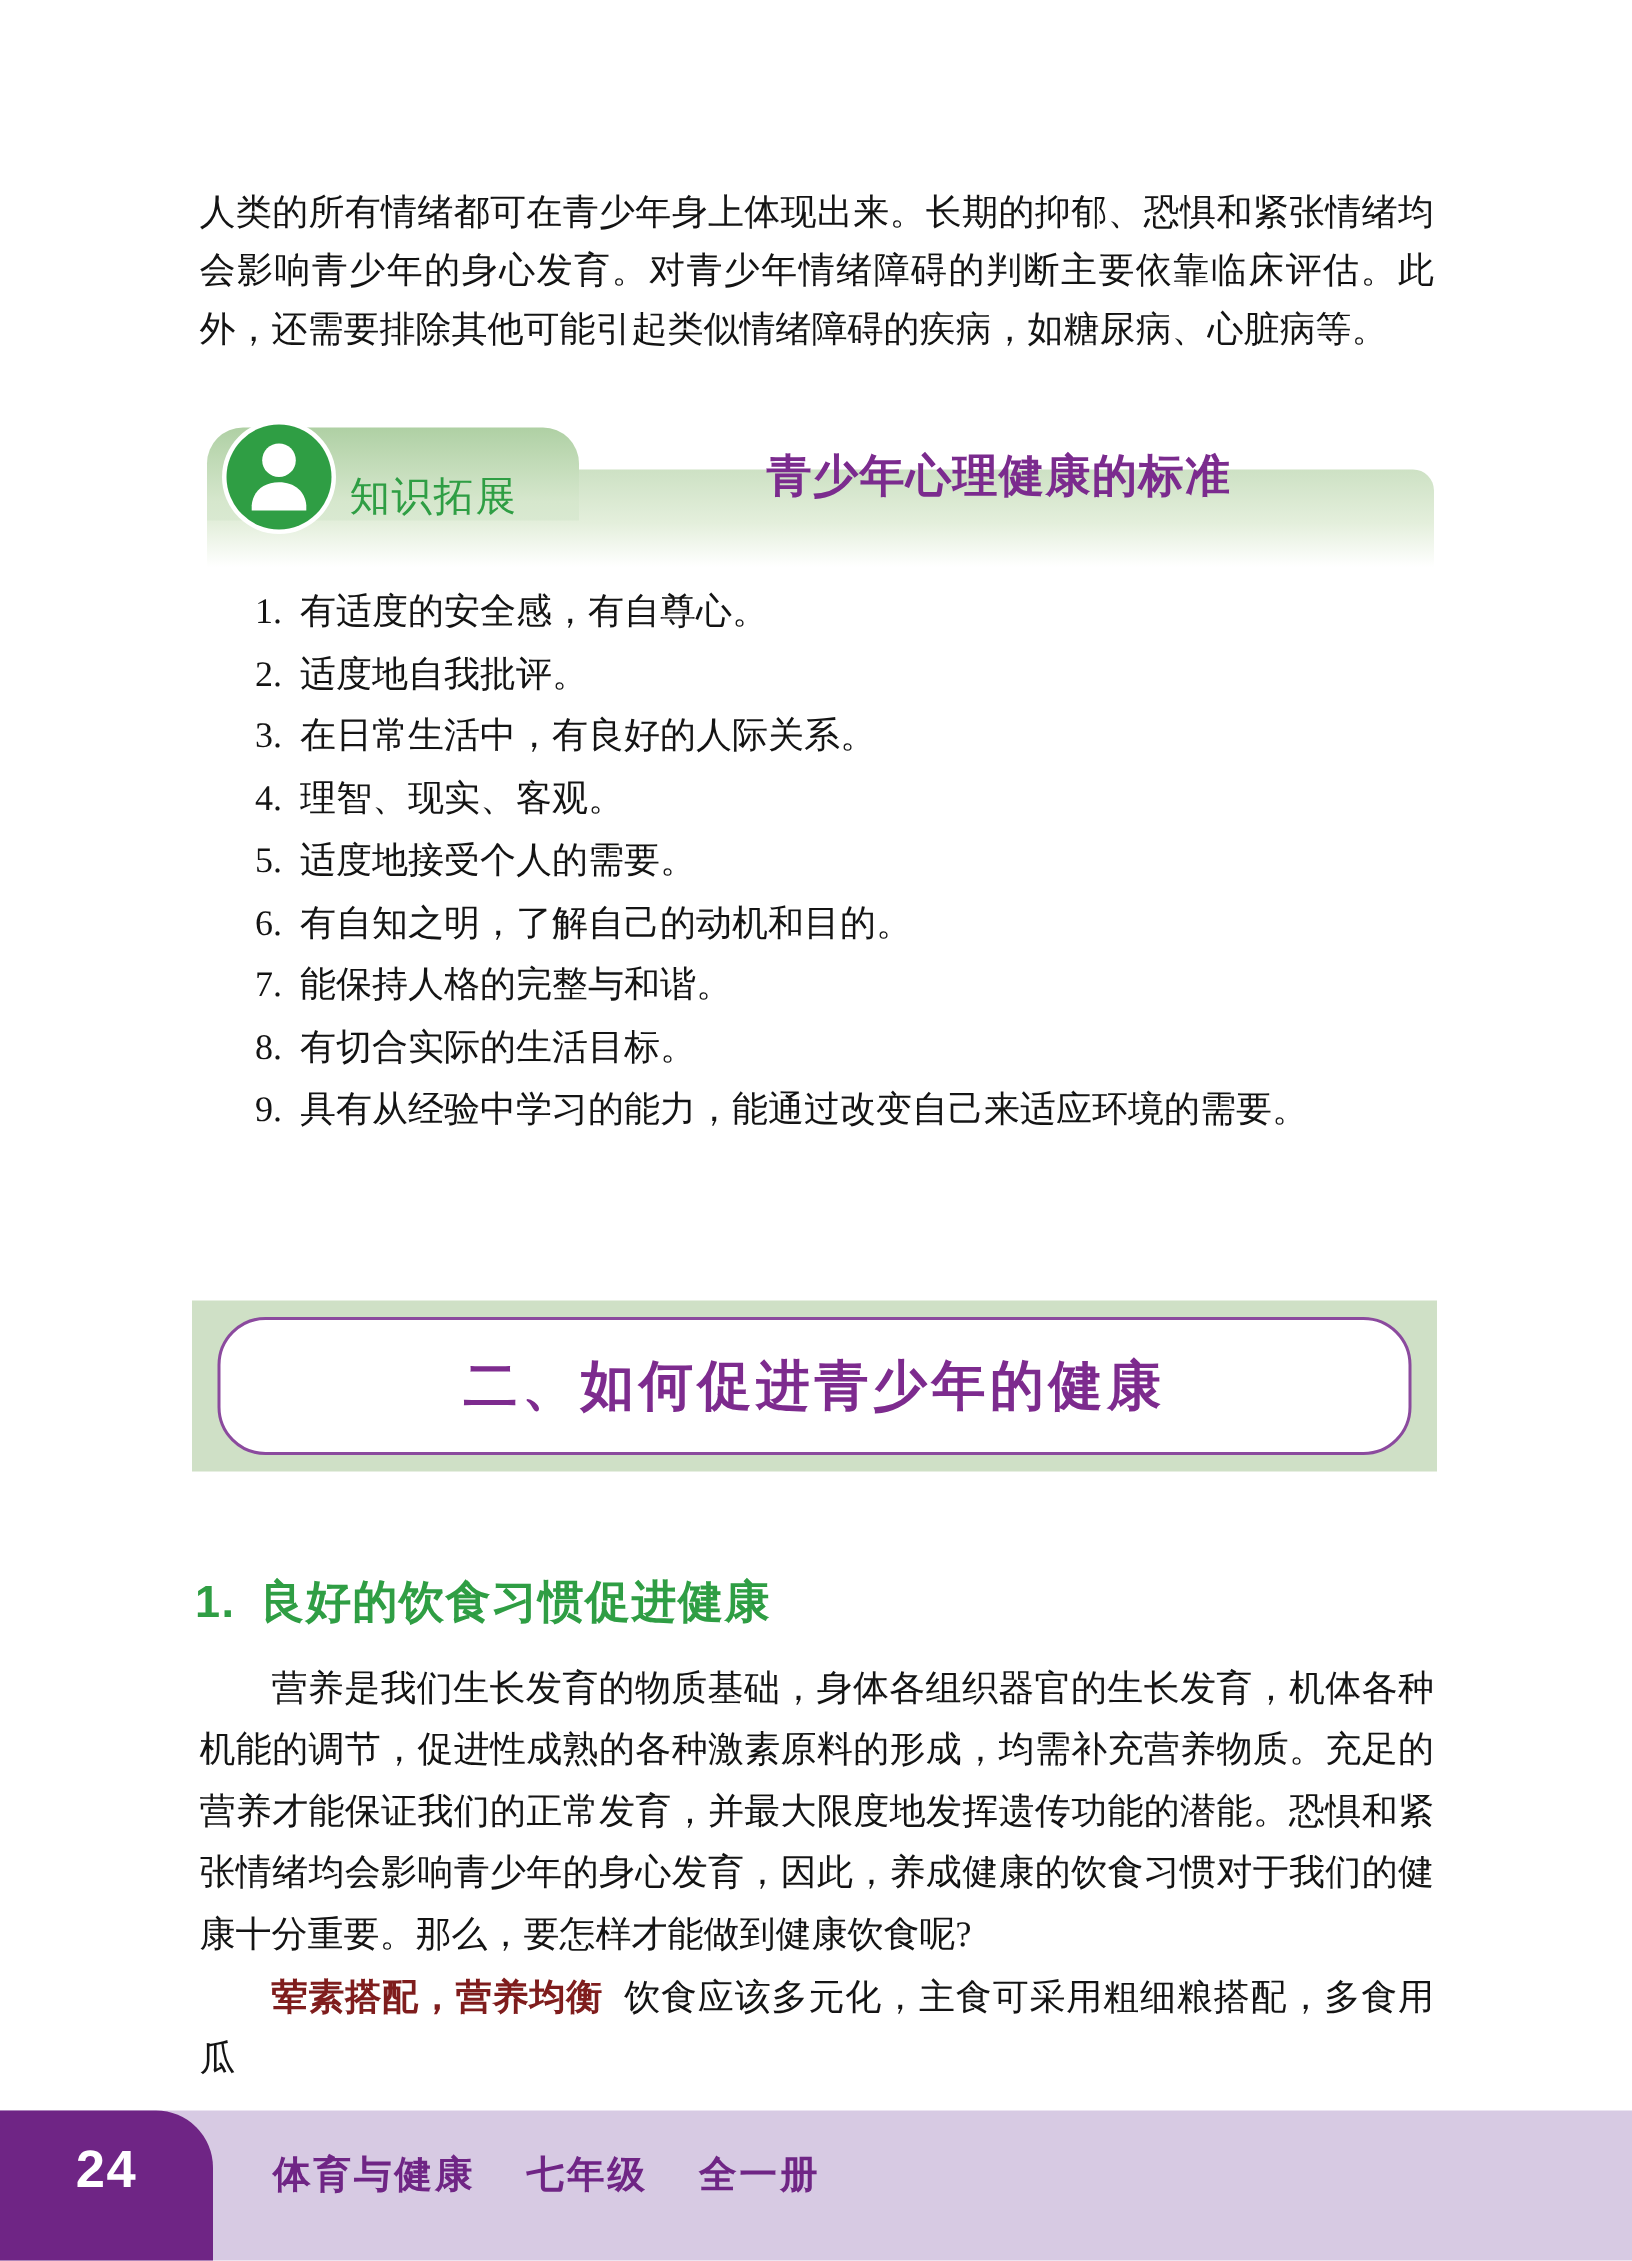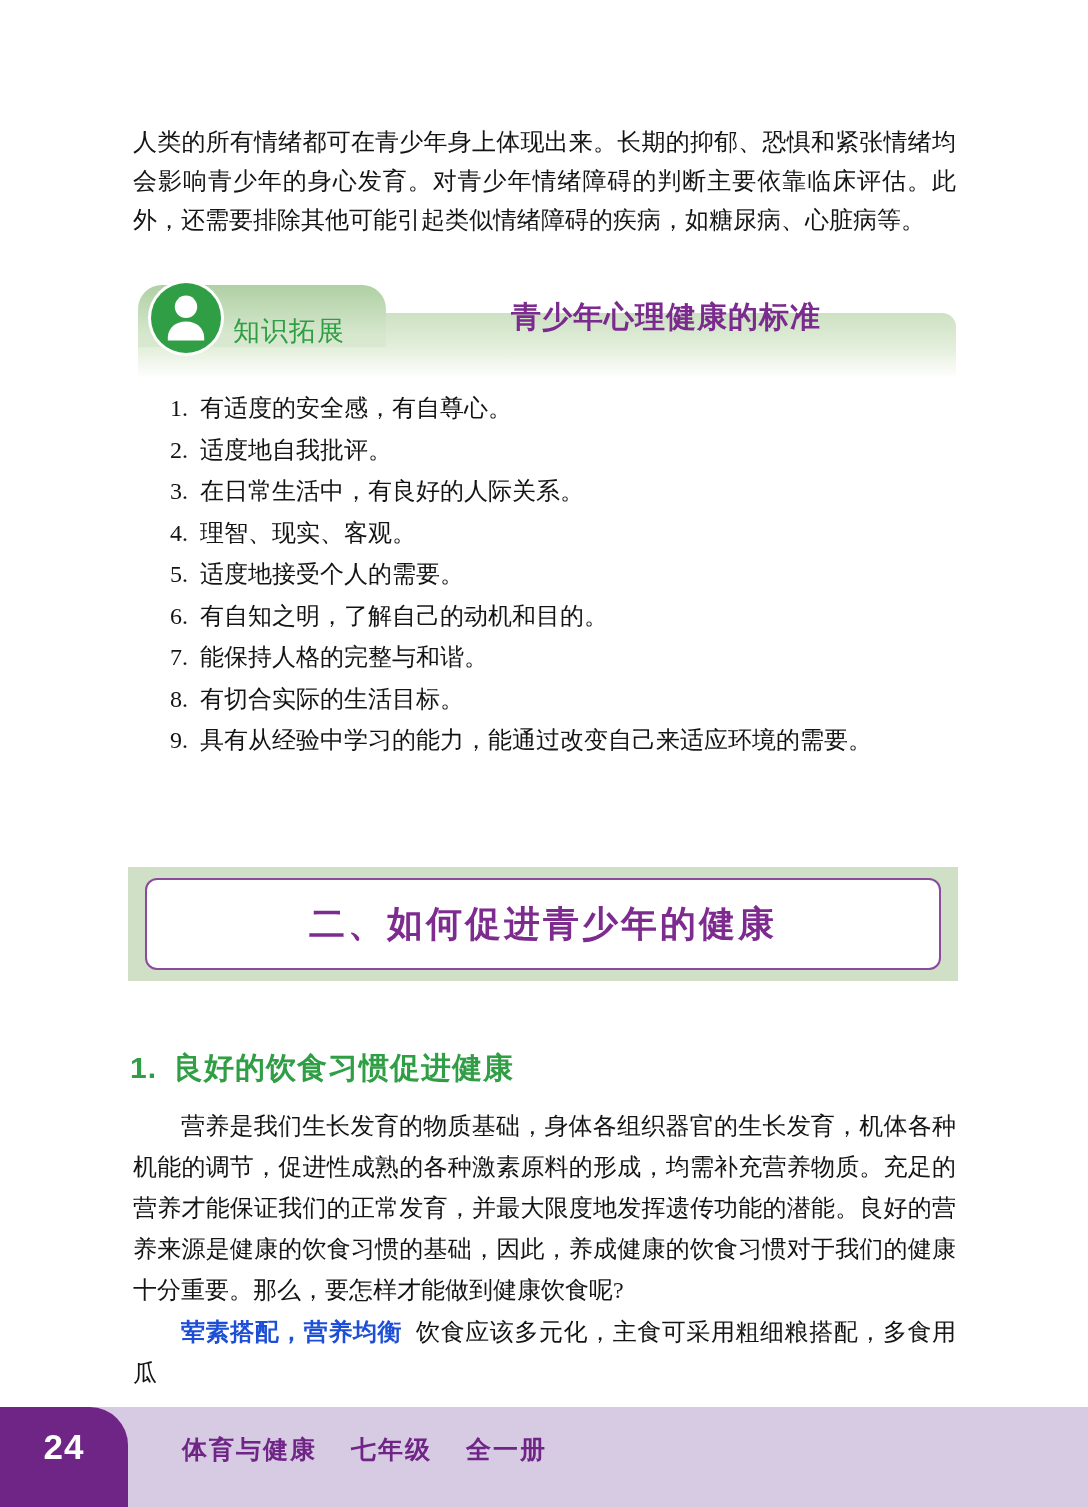--- a/index.html
+++ b/index.html
@@ -13,21 +13,21 @@
   
   .para {
     position:absolute; left:133px; width:823px;
     font-size:24px; line-height:39px; text-align:justify;
     color:#141414;
   }
   .para.indent { text-indent:2em; }
   #intro-para { top:123px; }
   #nutrition-para { top:1106px; line-height:41px; }
   #tip-para { top:1311px; line-height:41px; }
-  .tip-lead { color:#1d4ed8; font-weight:bold; font-family:"Liberation Sans", sans-serif; margin-right:14px; }
+  .tip-lead { color:#7f1d1d; font-weight:bold; font-family:"Liberation Sans", sans-serif; margin-right:14px; }
 
   
   .kb { position:absolute; left:133px; top:283px; width:823px; }
   .kb-header { position:relative; height:95px; }
   .kb-band {
     position:absolute; left:5px; right:0; top:30px; height:65px;
     border-radius:6px 14px 0 0;
     background:linear-gradient(180deg, #cde1c4 0%, #e4efdc 55%, #ffffff 100%);
   }
   .kb-tab {
@@ -55,21 +55,21 @@
   .kb-num { width:55px; text-align:right; flex:0 0 55px; }
   .kb-text { margin-left:12px;text-align:right; }
 
   
   .section-strip {
     position:absolute; left:128px; top:867px; width:830px; height:114px;
     background:#cfe0c6; padding:11px 17px;
   }
   .section-box {
     width:100%; height:100%; background:#ffffff;
-    border:2px solid #8b4a9e; border-radius:12px;
+    border:2px solid #8b4a9e; border-radius:32px;
     display:flex; align-items:center; justify-content:center;
   }
   .section-title {
     font-family:"Liberation Sans", sans-serif; font-weight:bold;
     font-size:36px; color:#7d2b8e; letter-spacing:3px;
   }
 
   
   .sub-heading {
     position:absolute; left:130px; top:1048px;
@@ -78,21 +78,21 @@
     display:flex; align-items:baseline;
   }
   .sub-num { margin-right:16px; }
 
   
   .footer-band {
     position:absolute; left:0; right:0; top:1407px; bottom:0;
     background:#d7cae3;
   }
   .pagenum-block {
-    position:absolute; left:0; top:0; width:128px; height:100px;
+    position:absolute; left:0; top:0; width:142px; height:100px;
     background:#6f2585; border-radius:0 38px 0 0;
     display:flex; align-items:center; justify-content:center;
     padding-bottom:20px;
   }
   .pagenum {
     font-family:"Liberation Sans", sans-serif; font-weight:bold;
     font-size:35px; color:#ffffff; letter-spacing:1px;
   }
   .footer-text {
     position:absolute; left:182px; top:26px;
@@ -165,21 +165,21 @@
     <div class="section-box">
       <h2 class="section-title">二、如何促进青少年的健康</h2>
     </div>
   </div>
 
   <h3 class="sub-heading">
     <span class="sub-num">1.</span>
     <span>良好的饮食习惯促进健康</span>
   </h3>
 
-  <p class="para indent" id="nutrition-para">营养是我们生长发育的物质基础，身体各组织器官的生长发育，机体各种机能的调节，促进性成熟的各种激素原料的形成，均需补充营养物质。充足的营养才能保证我们的正常发育，并最大限度地发挥遗传功能的潜能。良好的营养来源是健康的饮食习惯的基础，因此，养成健康的饮食习惯对于我们的健康十分重要。那么，要怎样才能做到健康饮食呢?</p>
+  <p class="para indent" id="nutrition-para">营养是我们生长发育的物质基础，身体各组织器官的生长发育，机体各种机能的调节，促进性成熟的各种激素原料的形成，均需补充营养物质。充足的营养才能保证我们的正常发育，并最大限度地发挥遗传功能的潜能。恐惧和紧张情绪均会影响青少年的身心发育，因此，养成健康的饮食习惯对于我们的健康十分重要。那么，要怎样才能做到健康饮食呢?</p>
 
   <p class="para indent" id="tip-para">
     <span class="tip-lead">荤素搭配，营养均衡</span><span>饮食应该多元化，主食可采用粗细粮搭配，多食用瓜</span>
   </p>
 
   <footer class="footer-band">
     <div class="pagenum-block">
       <span class="pagenum">24</span>
     </div>
     <div class="footer-text">

